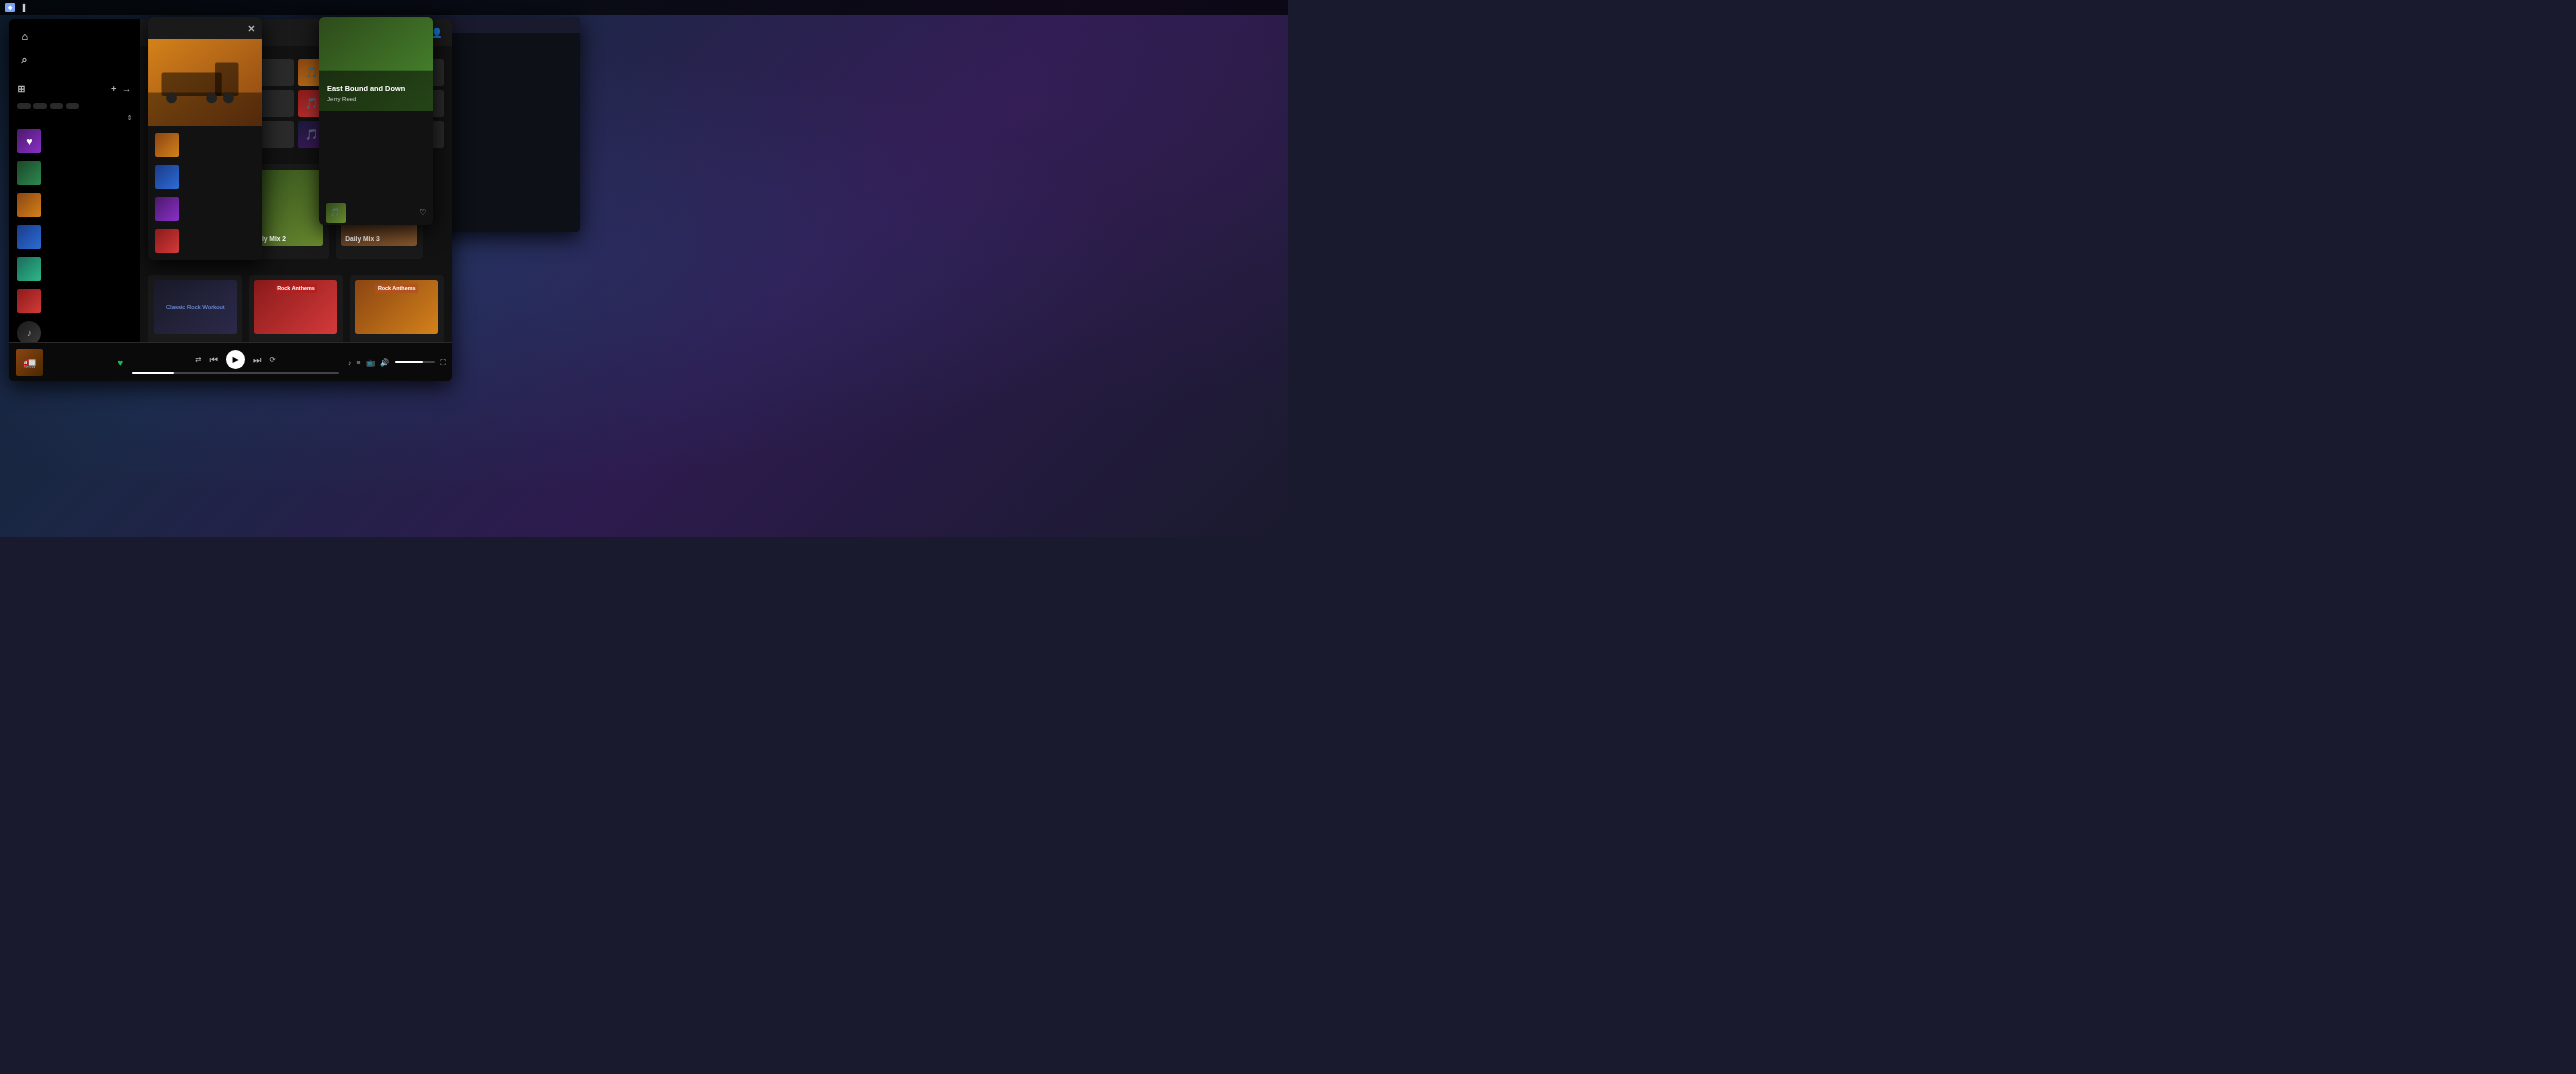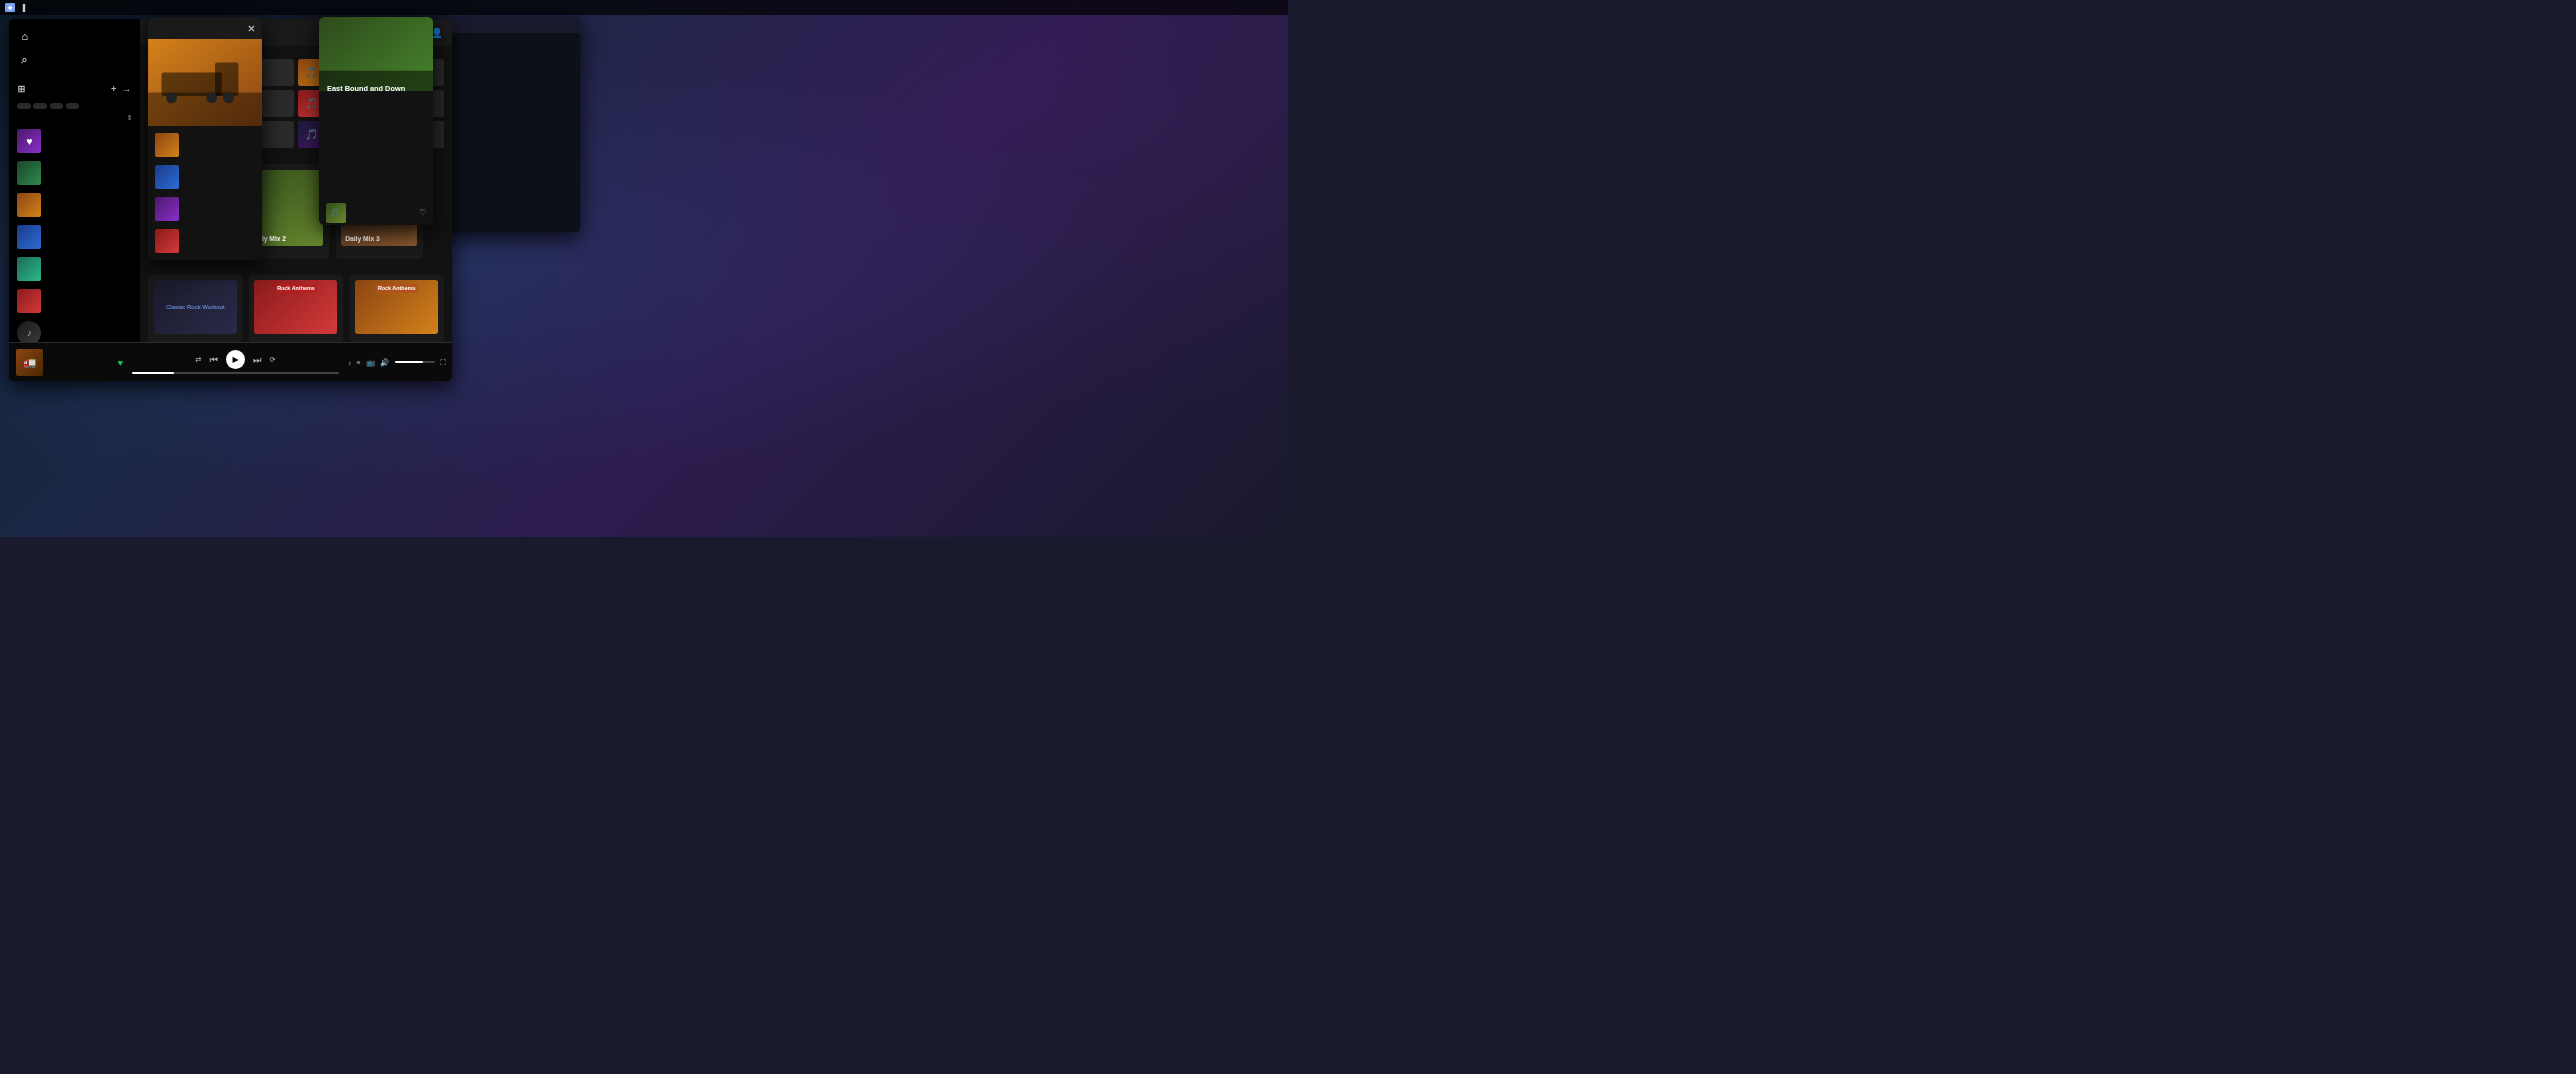--- a/index.html
+++ b/index.html
@@ -510,21 +510,21 @@
       background: #121212;
       border-radius: 5.4px;
       overflow: hidden;
       z-index: 50;
       box-shadow: 0 5.4px 21.5px rgba(0,0,0,0.9);
       display: flex;
       flex-direction: column;
     }
     .artist-panel-hero {
       width: 100%;
-      height: 74px;
+      height: 94px;
       position: relative;
       overflow: hidden;
     }
     .artist-panel-info {
       padding: 5.4px 6.7px;
       flex: 1;
       overflow-y: auto;
     }
     .artist-listeners {
       font-size: 6.7px;

